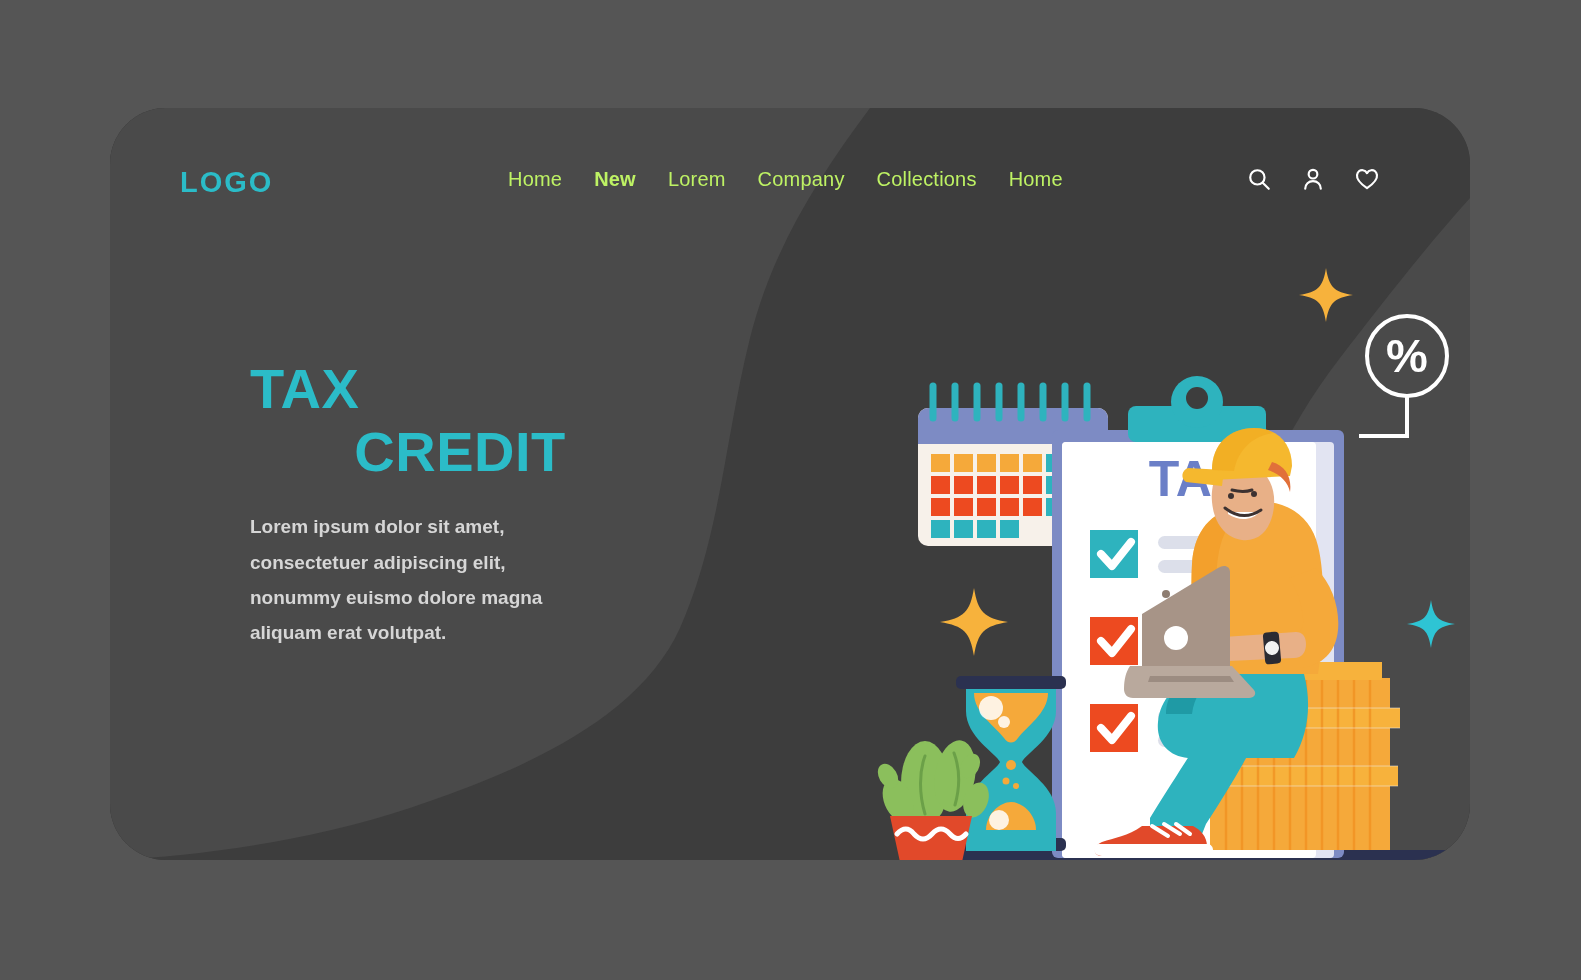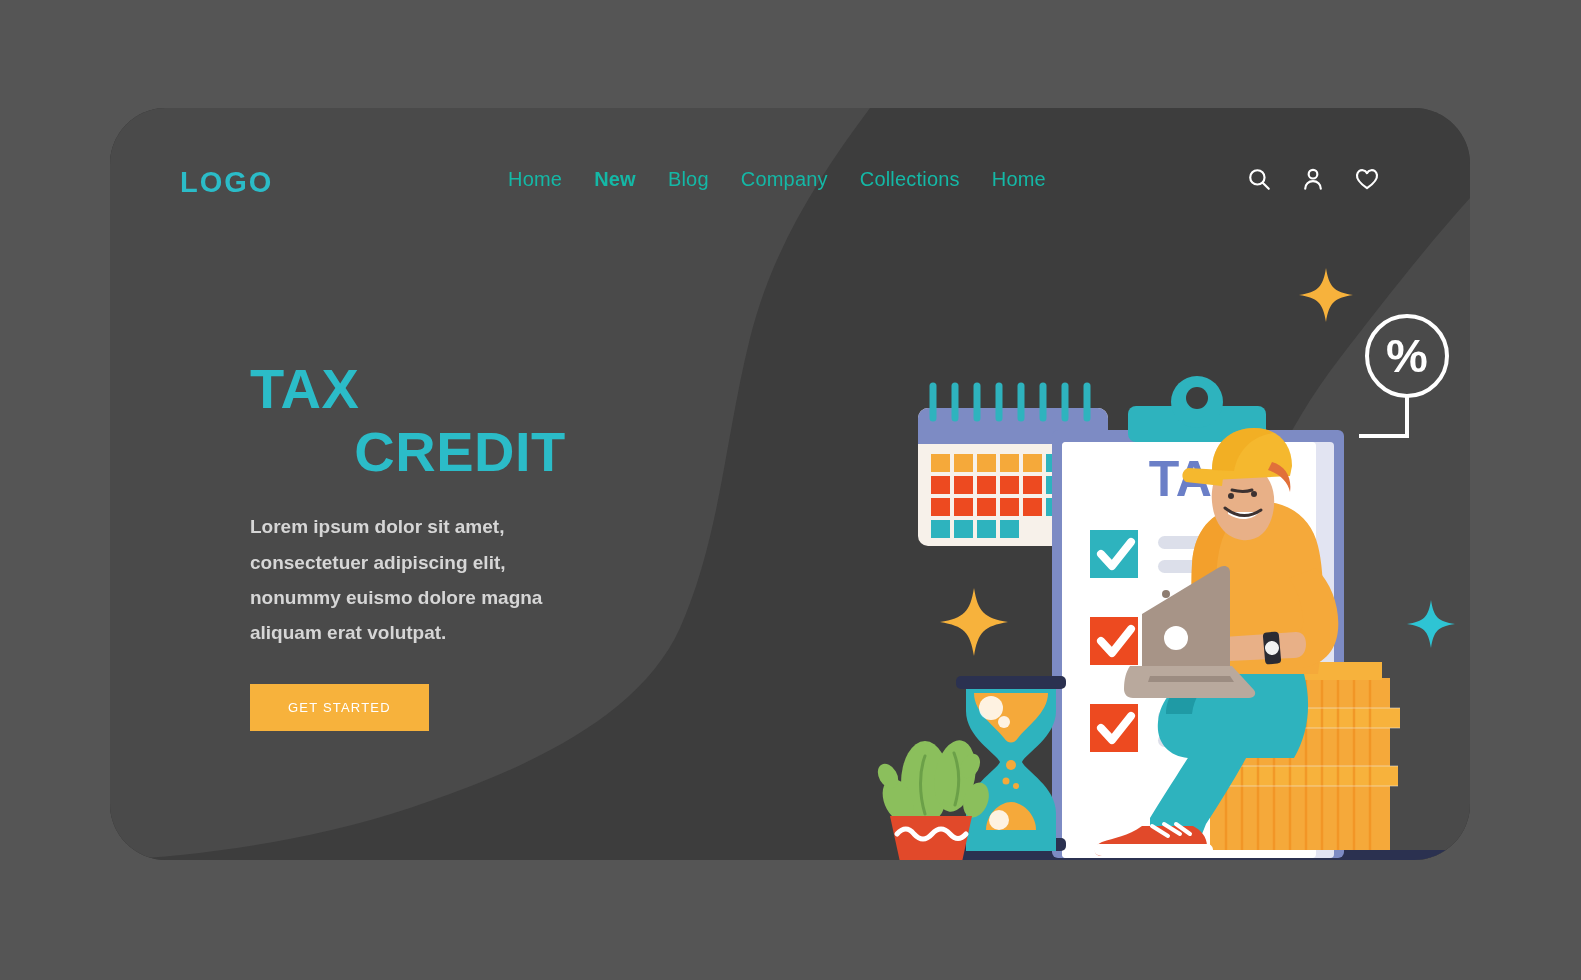--- a/index.html
+++ b/index.html
@@ -46,21 +46,21 @@
     font-weight: bold;
     letter-spacing: 2px;
     text-align: center;
   }
   #nav {
     position: absolute;
     left: 398px; top: 60px;
     display: flex; align-items: center; gap: 32px;
   }
   .nav-item {
-    color: #14b8a6;
+    color: #bef264;
     font-size: 20px;
     letter-spacing: .2px;
     white-space: nowrap;
     cursor: pointer;
   }
   .nav-item.active { font-weight: bold; }
   #header-icons {
     position: absolute;
     right: 90px; top: 58px;
     display: flex; align-items: center; gap: 28px;
@@ -125,21 +125,21 @@
                L700,752 C760,690 800,610 810,520 C822,410 790,300 760,200
                C740,132 742,60 760,0 Z" fill="#3d3d3d" opacity="0"></path>
     </svg>
 
     <div id="header">
       <div id="logo">LOGO</div>
 
       <nav id="nav">
         <span class="nav-item">Home</span>
         <span class="nav-item active">New</span>
-        <span class="nav-item">Blog</span>
+        <span class="nav-item">Lorem</span>
         <span class="nav-item">Company</span>
         <span class="nav-item">Collections</span>
         <span class="nav-item">Home</span>
       </nav>
 
       <div id="header-icons">
         <svg class="hicon" viewBox="0 0 24 24" fill="none" stroke="#ffffff" stroke-width="2" stroke-linecap="round">
           <circle cx="10.5" cy="10.5" r="6.6"></circle>
             <line x1="15.4" y1="15.4" x2="21" y2="21"></line>
         </svg>
@@ -153,21 +153,20 @@
         </svg>
       </div>
     </div>
 
     <div id="copy">
       <h1 id="headline">
         <span>TAX</span>
         <span class="l2">CREDIT</span>
       </h1>
       <p id="sub">Lorem ipsum dolor sit amet, consectetuer adipiscing elit, nonummy euismo dolore magna aliquam erat volutpat.</p>
-      <button id="cta">GET STARTED</button>
     </div>
 
     <div id="illustration">
       <svg viewBox="0 0 700 700" xmlns="http://www.w3.org/2000/svg">
 
         <rect x="140" y="612" width="575" height="11" rx="5" fill="#2b3150"></rect>
 
         <g>
           <rect x="148" y="170" width="190" height="138" rx="10" fill="#f7f1ea"></rect>
           <path d="M148 180 a10 10 0 0 1 10 -10 h170 a10 10 0 0 1 10 10 v26 h-190 z" fill="#7d8bc4"></path>

